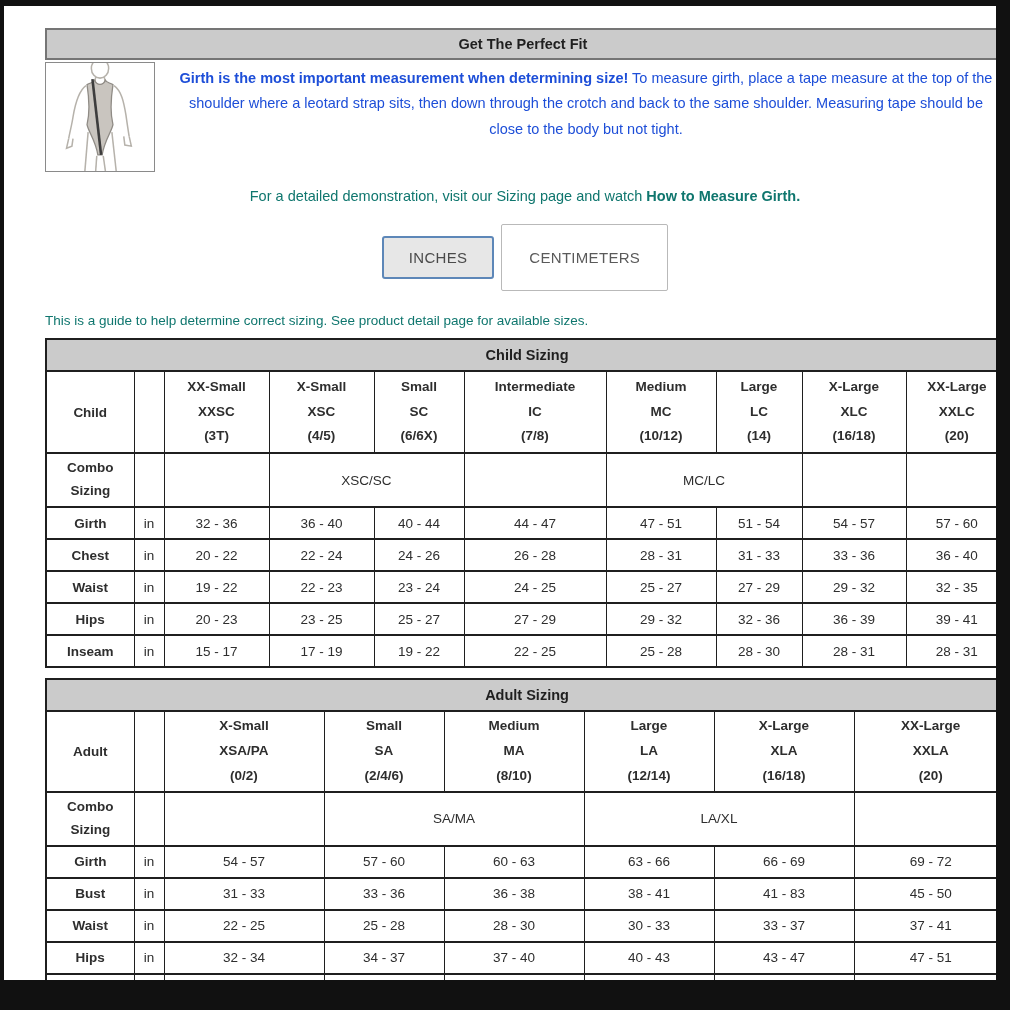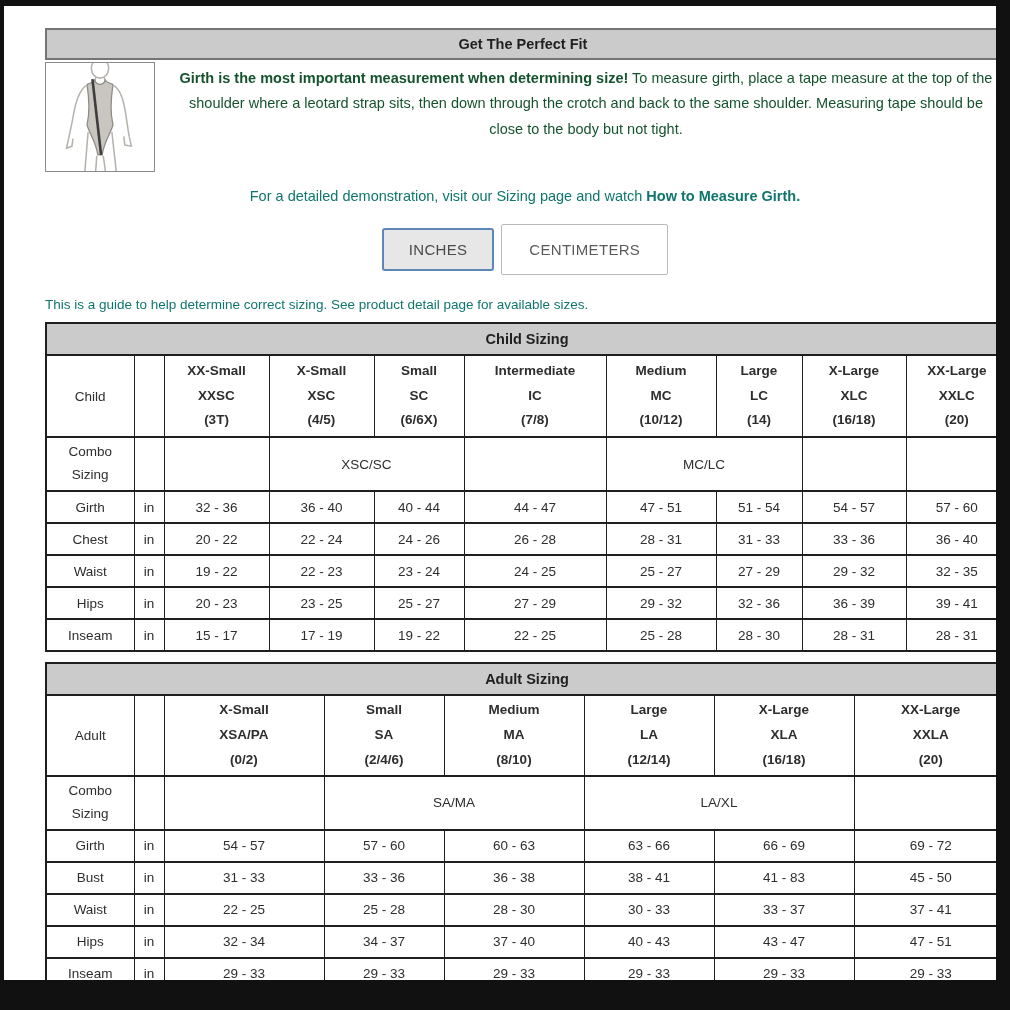--- a/index.html
+++ b/index.html
@@ -5,39 +5,39 @@
   html,body{margin:0;padding:0;width:1010px;height:1010px;background:#111;
     font-family:"Liberation Sans","DejaVu Sans",sans-serif;}
   .page{position:absolute;top:6px;left:4px;width:992px;height:974px;background:#fff;overflow:hidden;}
   .content{padding:22px 0 0 41px;}
 
   .title-bar{width:952px;height:28px;background:#cbcbcb;border:2px solid #757575;
     text-align:center;line-height:28px;font-weight:bold;font-size:14.5px;color:#1f1f1f;}
 
   .intro-row{display:flex;margin-top:2px;width:960px;}
   .figure{width:108px;height:108px;border:1px solid #8a8a8a;flex:none;background:#fff;}
-  .intro{flex:1;text-align:center;font-size:14.5px;color:#14532d;line-height:1.75;
+  .intro{flex:1;text-align:center;font-size:14.5px;color:#1d4ed8;line-height:1.75;
     margin:4px 0 0 12px;padding:0 6px;}
 
   .demo{text-align:center;font-size:14.5px;color:#0f766e;margin:16px 0 0 0;width:960px;}
 
   .unit-toggle{display:flex;justify-content:center;align-items:center;gap:7px;margin-top:20px;width:960px;}
   .btn{font-family:Liberation Sans, sans-serif;font-size:15px;color:#4a4a4a;letter-spacing:.3px;cursor:pointer;}
   .btn-inches{background:#e7e7e7;border:2px solid #5d87b8;border-radius:3px;padding:11px 25px;}
-  .btn-cm{background:#fff;border:1px solid #b9b9b9;border-radius:2px;padding:16px 27px;color:#5a5a5a;}
+  .btn-cm{background:#fff;border:1px solid #b9b9b9;border-radius:2px;padding:24px 27px;color:#5a5a5a;}
 
   .note{text-align:left;font-size:13.5px;color:#0f766e;margin:22px 0 0 0;width:960px;}
 
   table.size{border-collapse:collapse;table-layout:fixed;width:962px;margin-top:10px;
     font-size:13.5px;color:#2e2e2e;}
   table.size th,table.size td{border:1px solid #1f1f1f;border-top-width:2px;border-bottom-width:2px;
     text-align:center;vertical-align:middle;padding:2px;overflow:hidden;}
   table.size{border:2px solid #1f1f1f;}
   .tcaption{background:#cbcbcb;font-weight:bold;font-size:14.5px;color:#1f1f1f;height:26px;}
-  .rowlabel{font-weight:normal;}
+  .rowlabel{font-weight:bold;}
   .hline{line-height:1.85;font-weight:bold;}
   tr.trhead-child{height:82px;}
   tr.trhead-adult{height:76px;}
   tr.trcombo{height:54px;}
   tr.trdata{height:32px;}
   .combo-label{line-height:1.7;}
   .adult-table{margin-top:22px;}
 </style>
 </head>
 <body>

